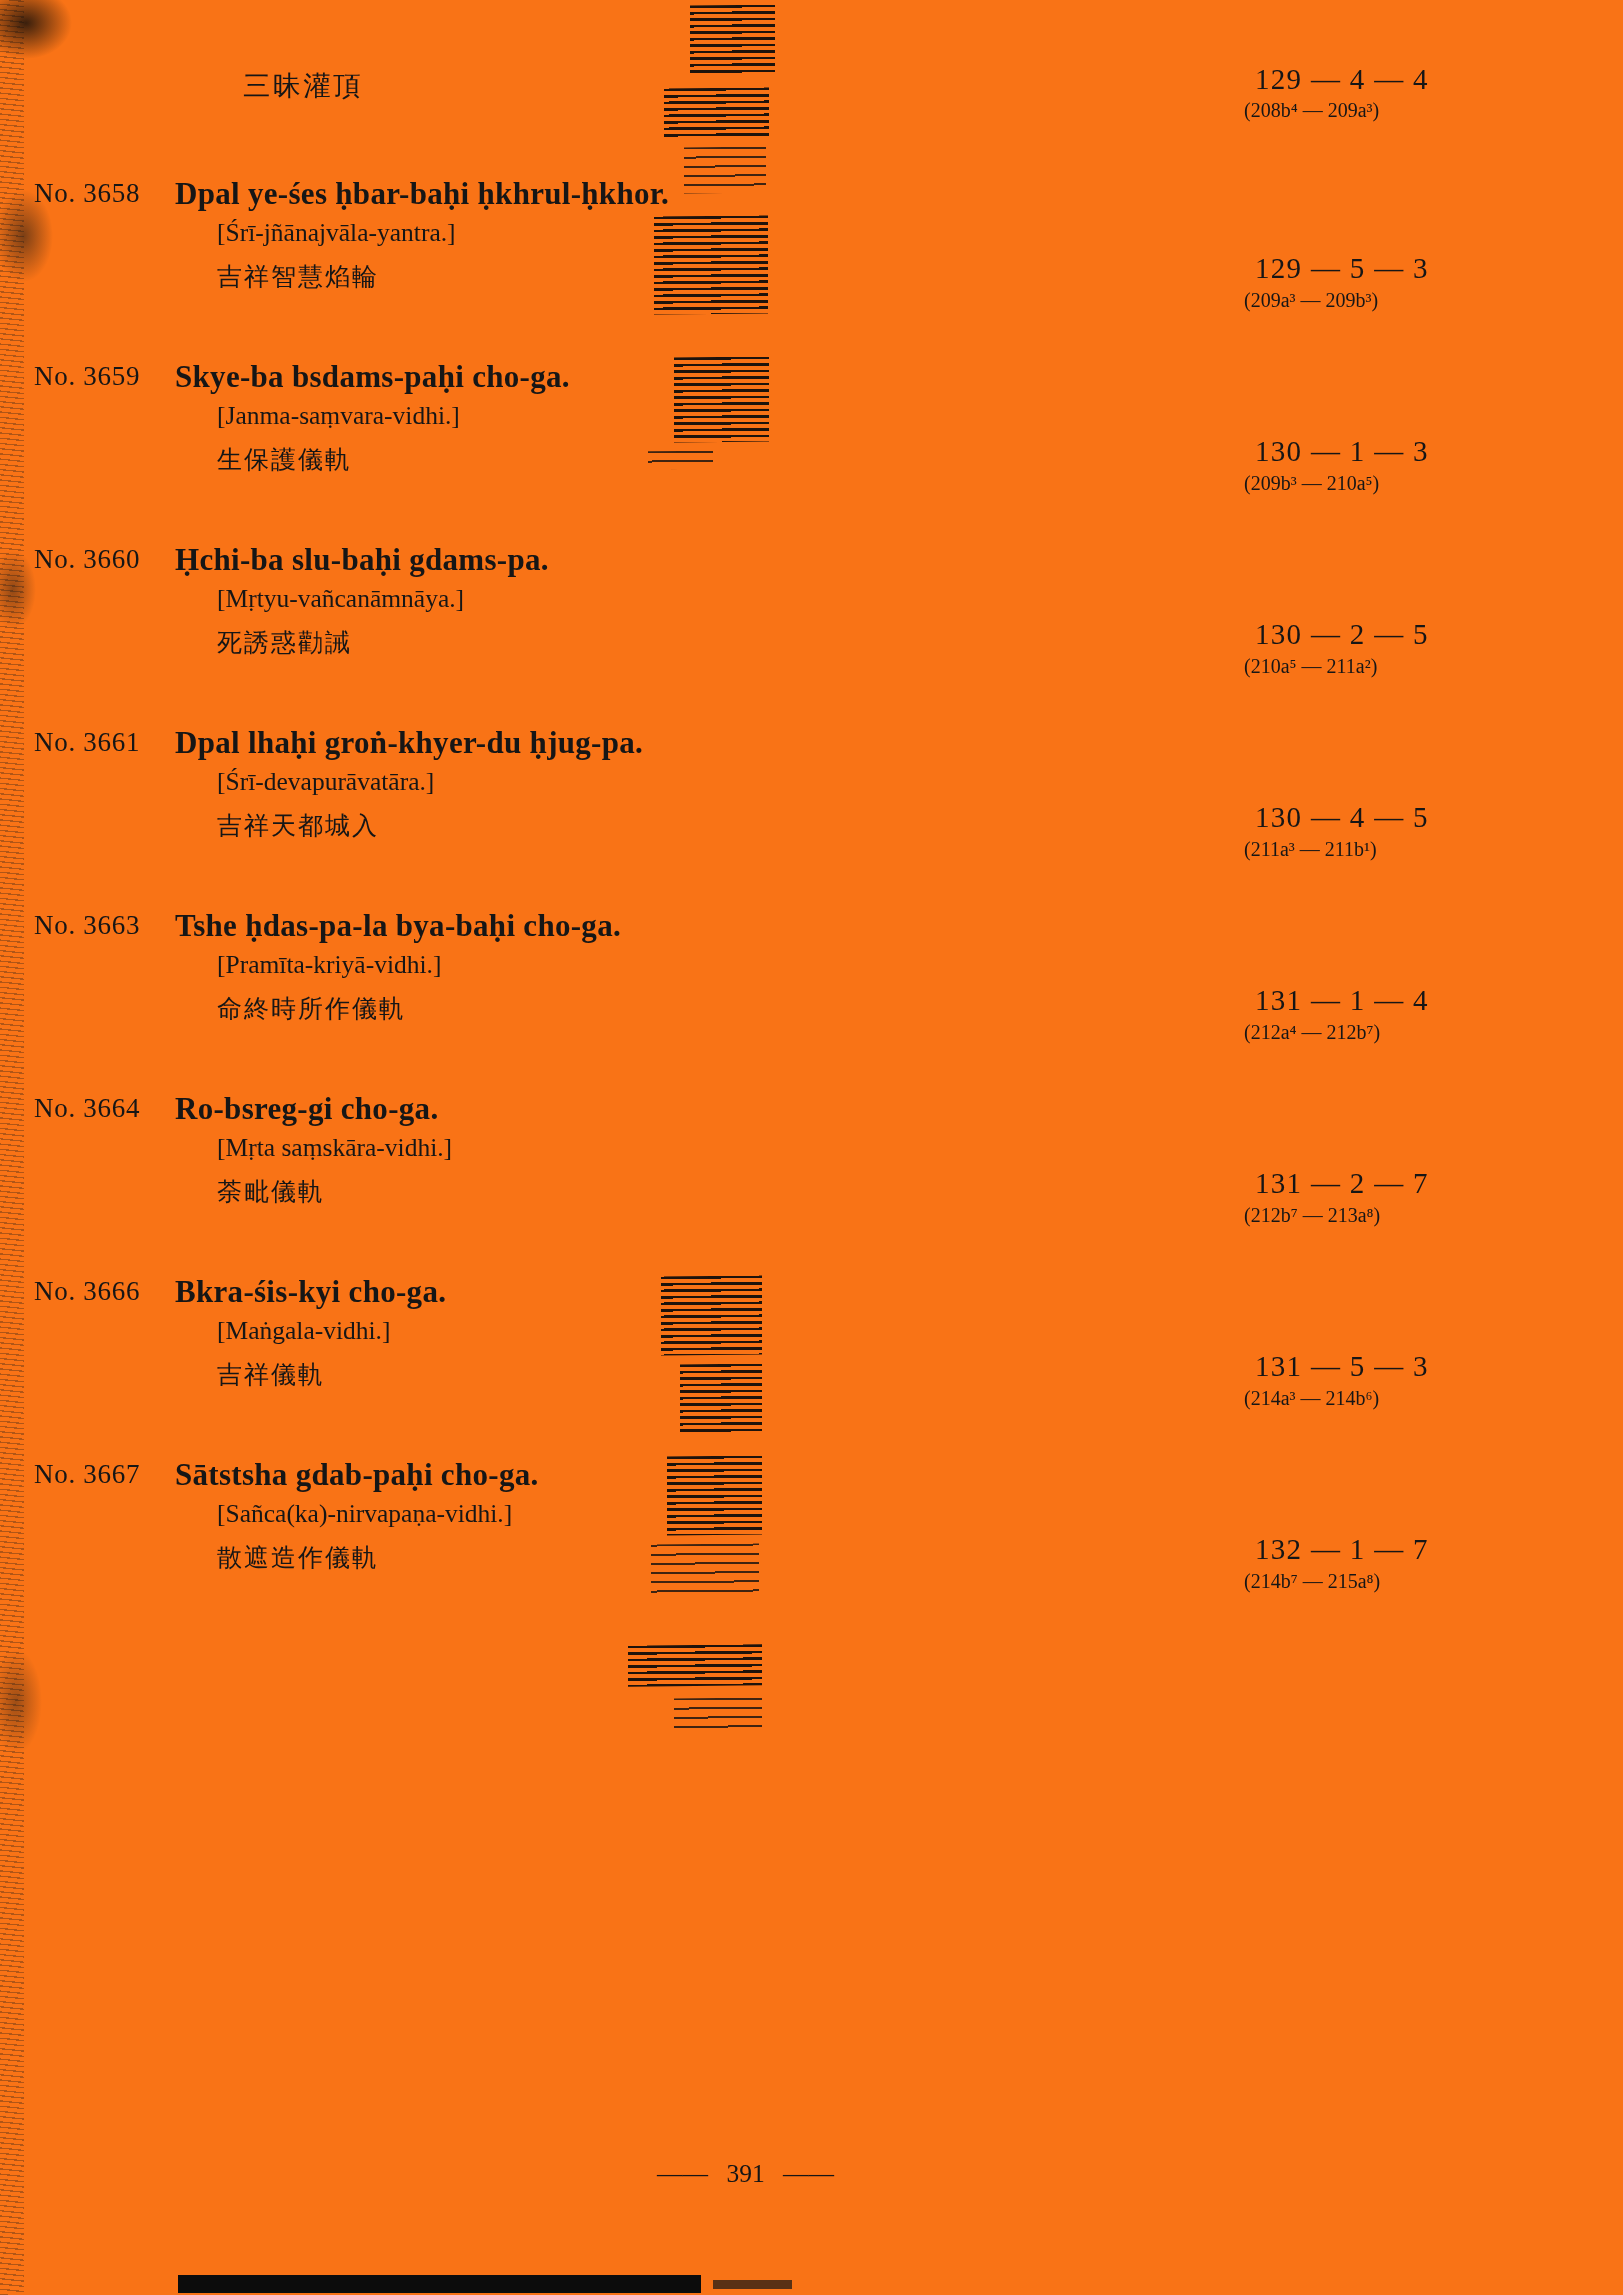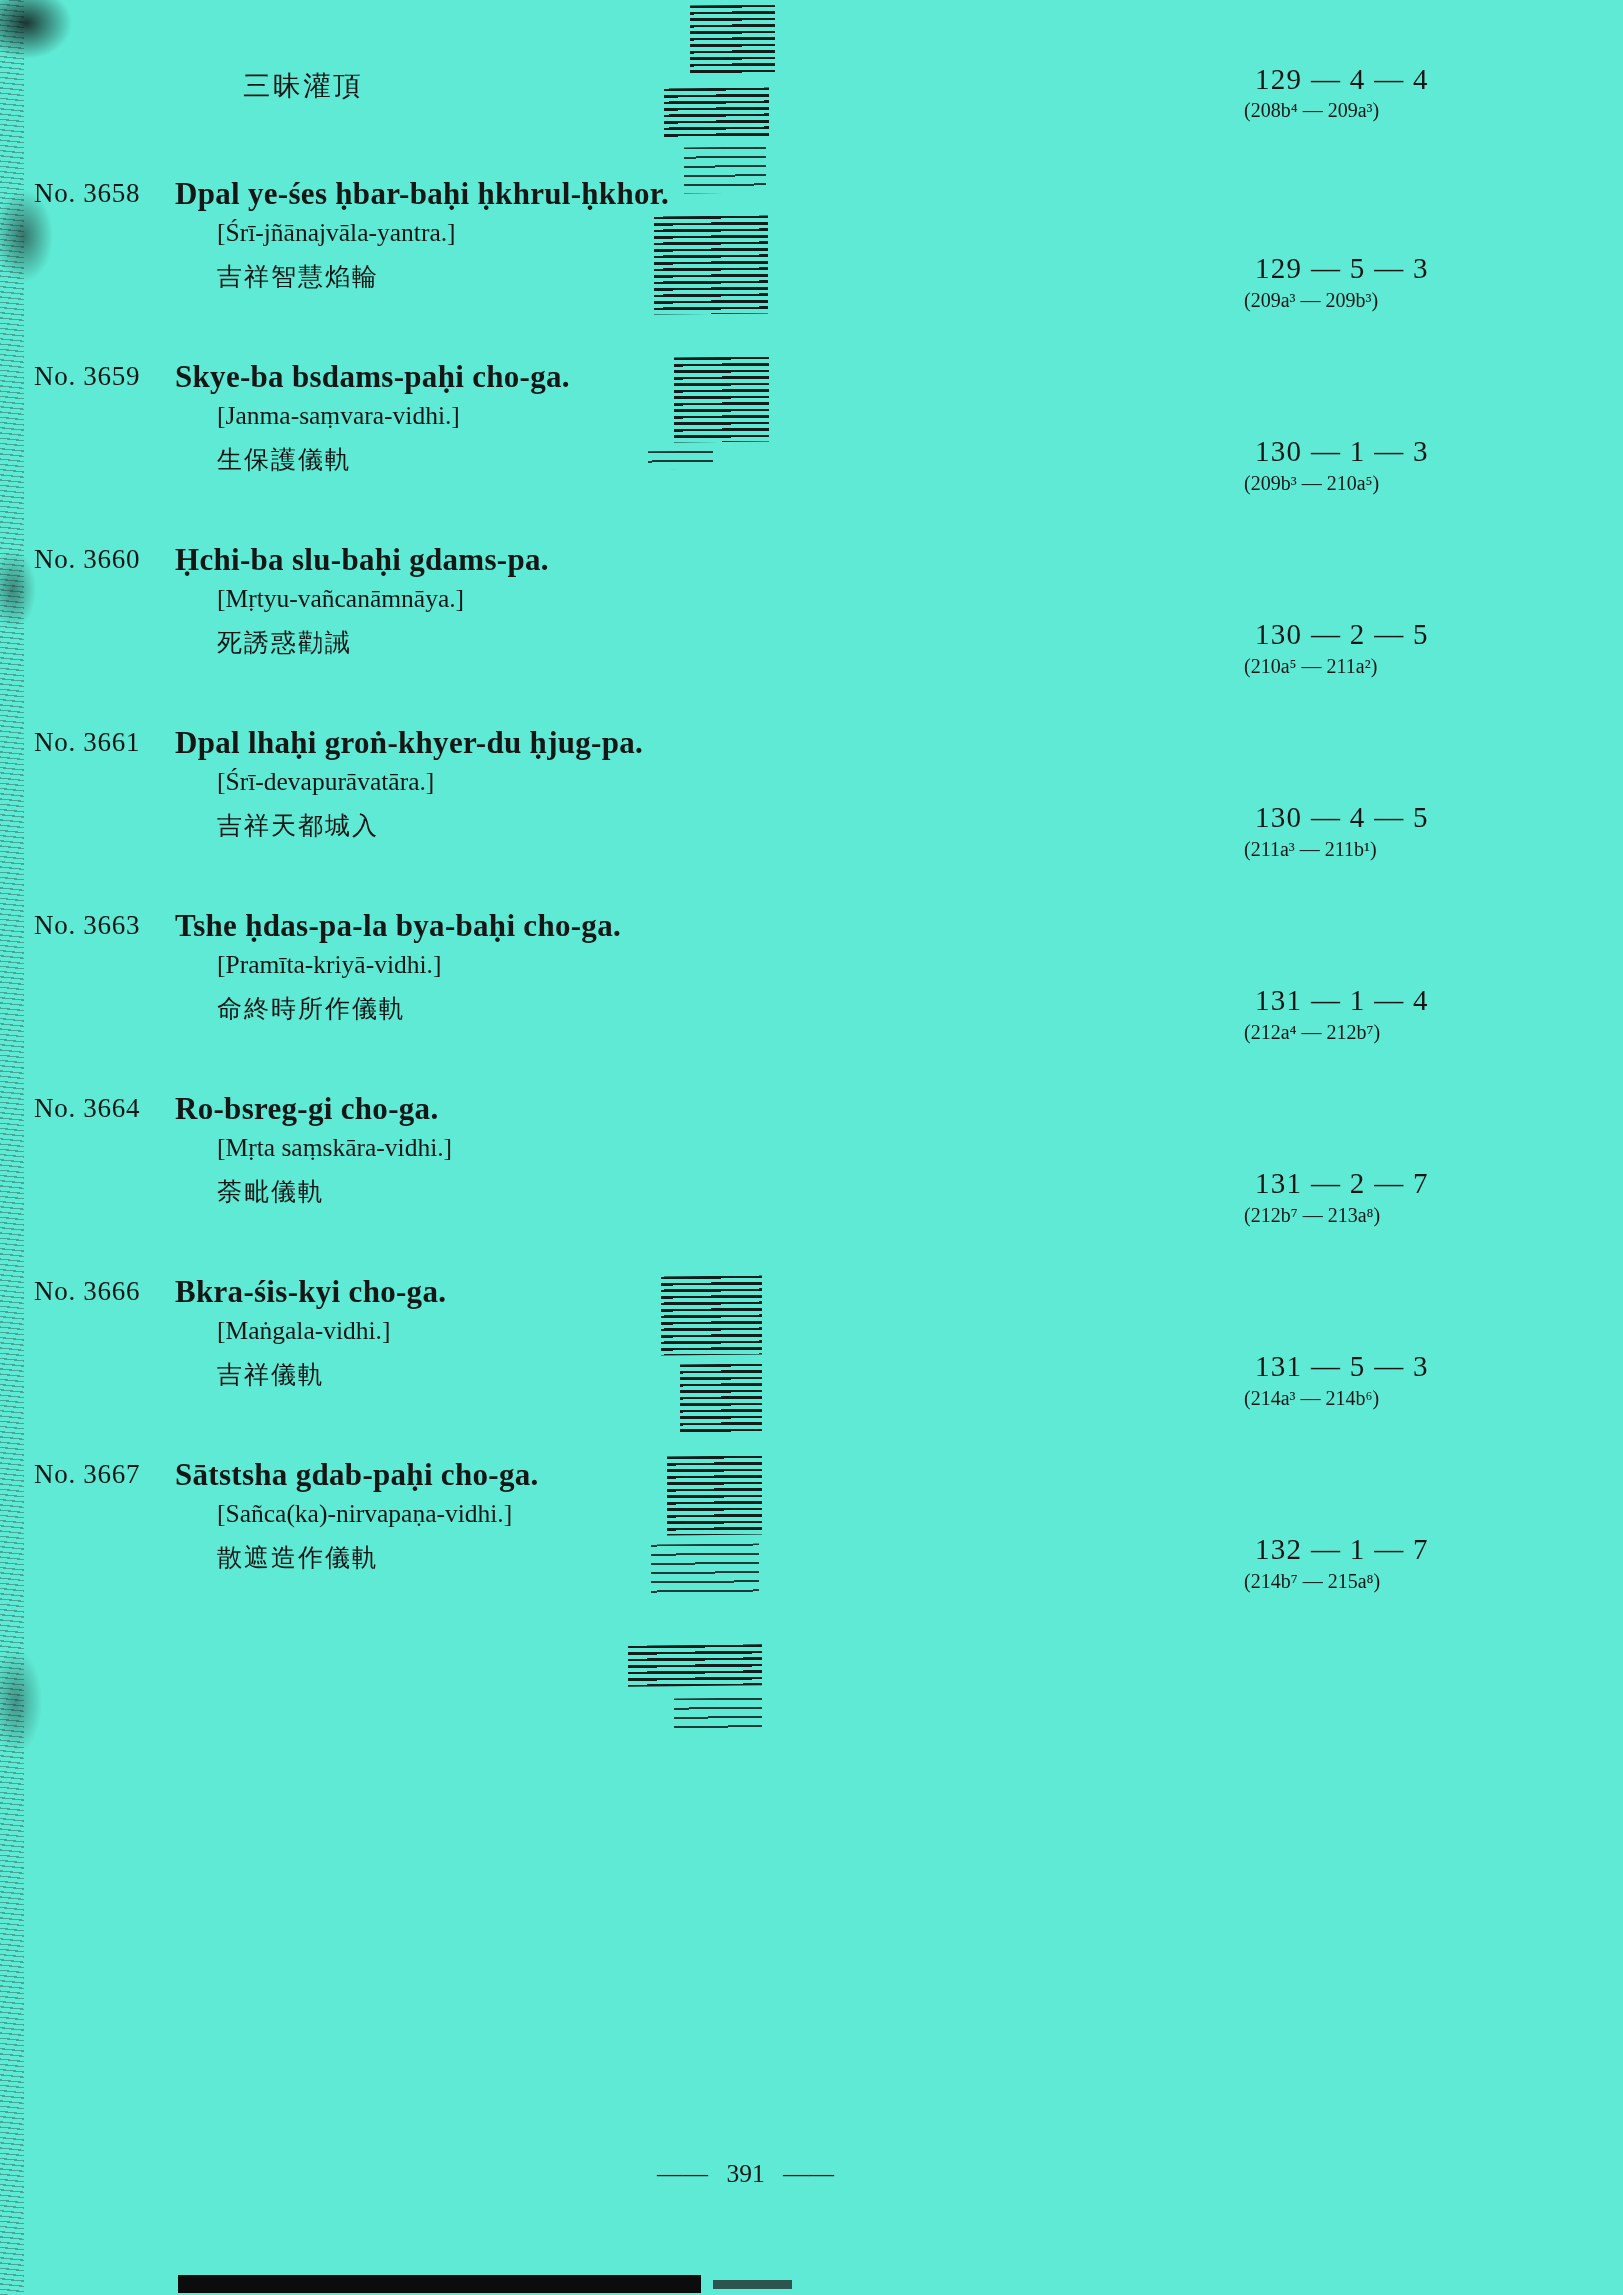--- a/index.html
+++ b/index.html
@@ -1,19 +1,19 @@
 <!DOCTYPE html>
 <html style="font-size:10.5px"><head>
 <meta charset="utf-8">
 <style>
   html,body{margin:0;padding:0;background:#777;}
   .page{
     position:relative;
     width:1624px;height:2295px;
-    background:#5eead4;
+    background:#f97316;
     overflow:hidden;
     font-family:"Liberation Serif","DejaVu Serif",serif;
     color:#161616;
   }
   
   .partial{position:absolute;top:0;left:0;width:100%;height:175px;}
   .partial .chn{position:absolute;left:243px;top:68px;font-size:27.5px;letter-spacing:2.6px;}
   
   .entries{position:absolute;top:175px;left:0;width:100%;}
   .entry{position:relative;height:183px;}

